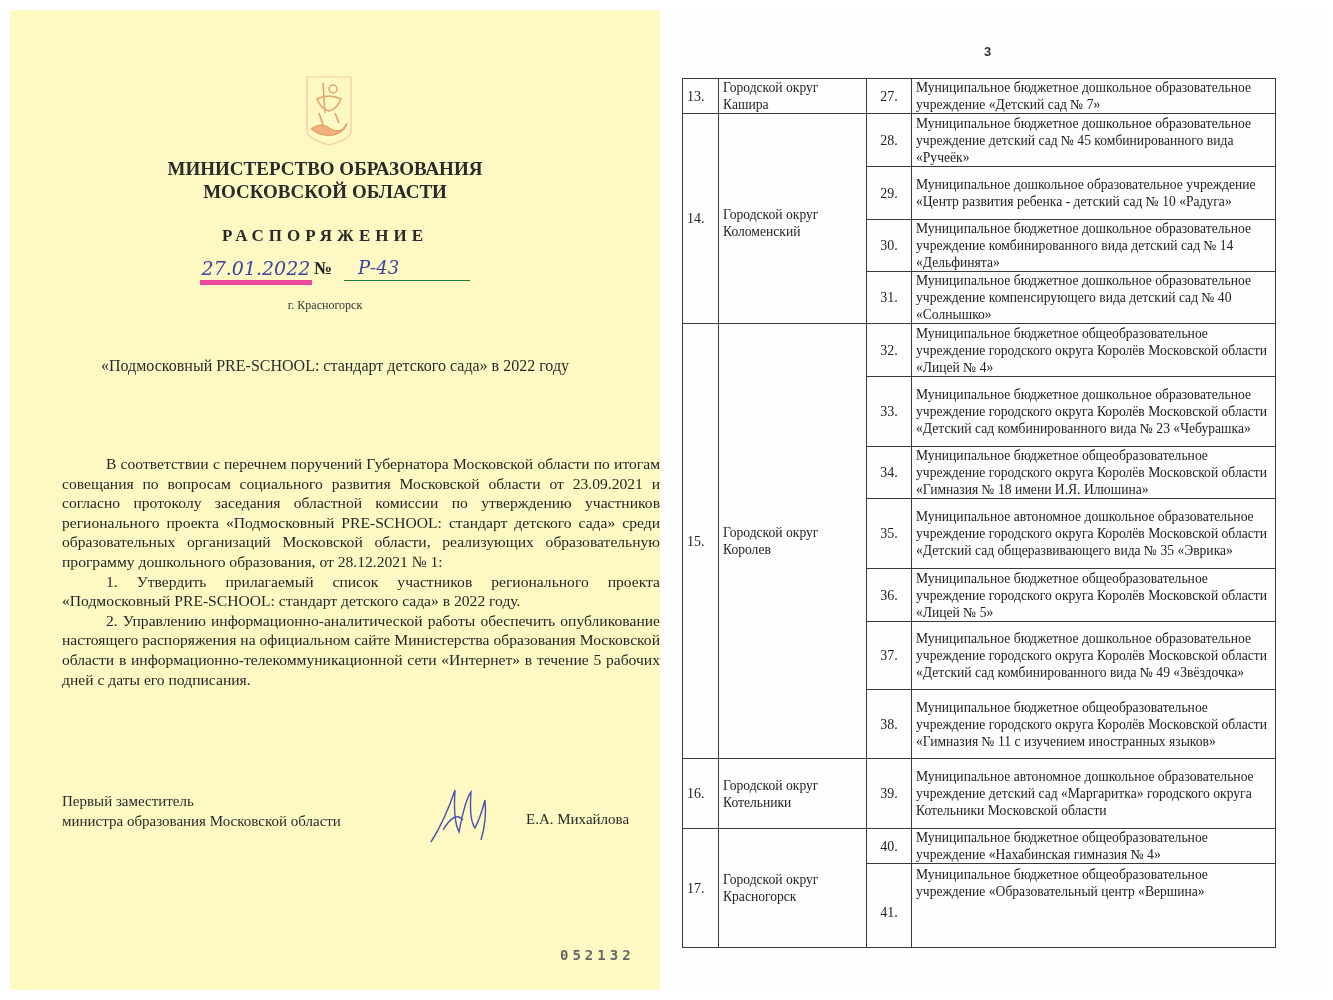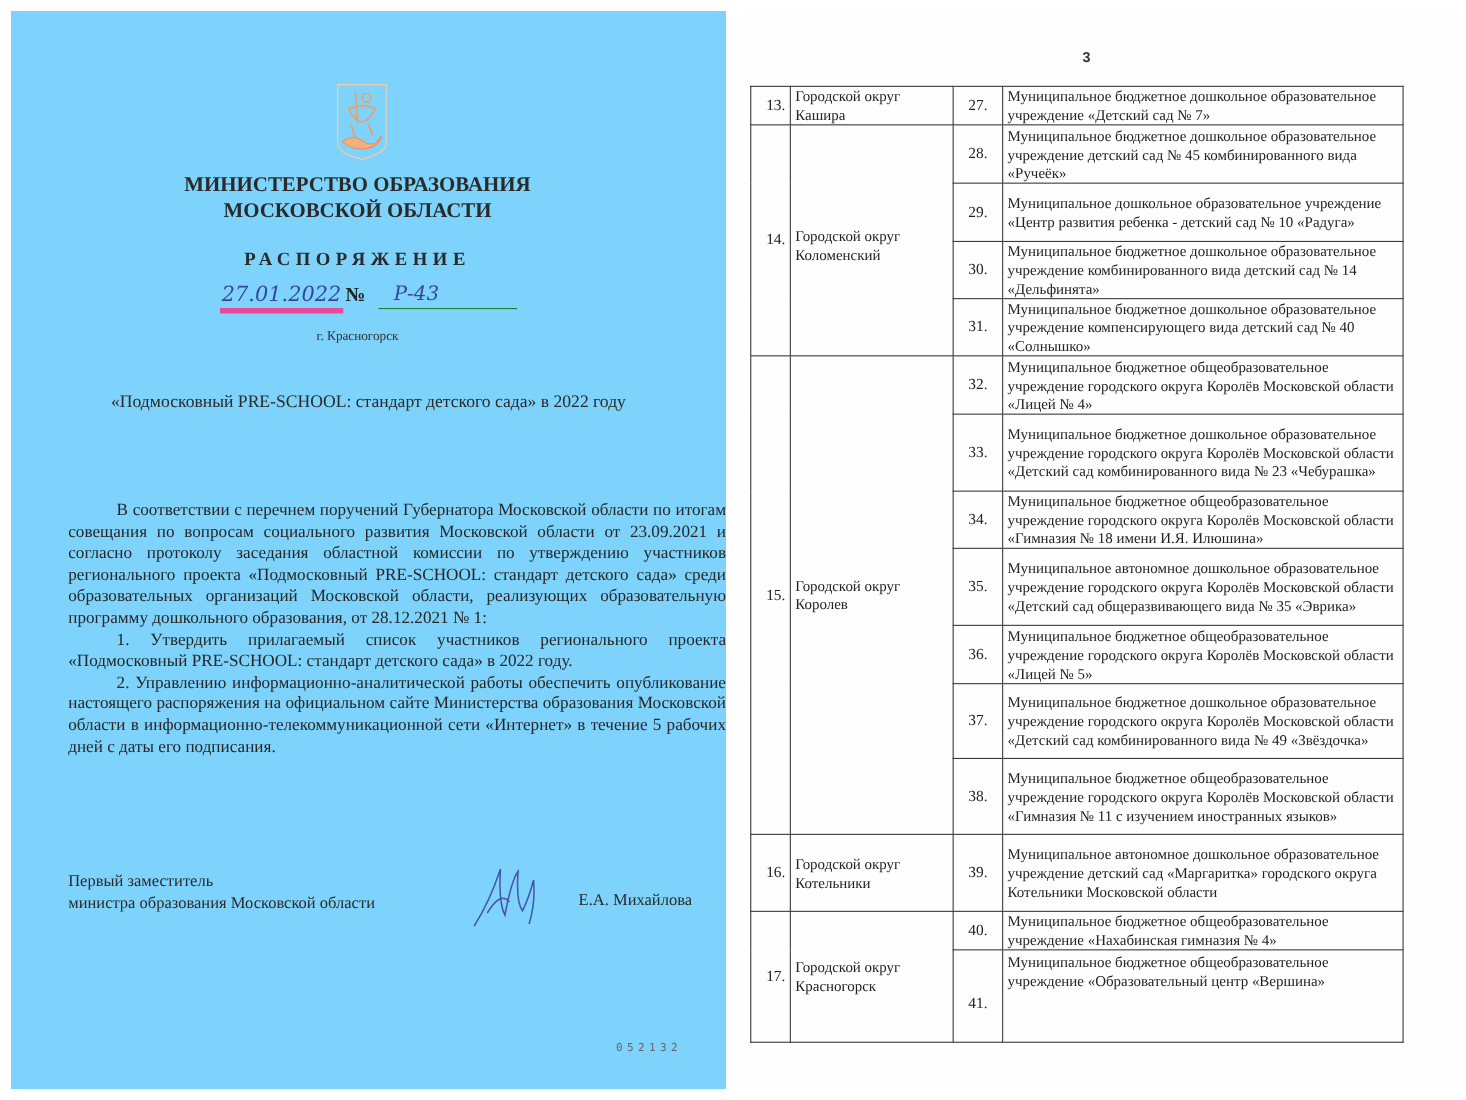--- a/index.html
+++ b/index.html
@@ -4,21 +4,21 @@
 <style>
   html, body { margin: 0; padding: 0; }
   body {
     width: 1333px; height: 1000px; position: relative; overflow: hidden;
     background: #ffffff;
     font-family: "Liberation Serif", "DejaVu Serif", serif;
     color: #1e1e1e;
   }
   .page-left {
     position: absolute; left: 10px; top: 10px; width: 650px; height: 980px;
-    background: #7dd3fc;
+    background: #fef9c3;
   }
   .page-right {
     position: absolute; left: 672px; top: 10px; width: 655px; height: 980px;
     background: #fefefe;
   }
   .emblem {
     position: absolute; left: 303px; top: 73px; width: 52px; height: 76px;
   }
   .ministry {
     position: absolute; left: 0; width: 650px; top: 157px; text-align: center;
@@ -55,36 +55,36 @@
     font-size: 15.6px; line-height: 19.6px; text-align: justify; color: #262626;
   }
   .body-text p { margin: 0; }
   .body-text .indent { text-indent: 44px; }
   .sig-left {
     position: absolute; left: 52px; top: 791px; font-size: 15px; line-height: 20px; color: #2a2a2a;
   }
   .sig-mark { position: absolute; left: 425px; top: 780px; width: 80px; height: 70px; }
   .sig-name { position: absolute; left: 518px; top: 811px; font-size: 15px; color: #2a2a2a; }
   .serial {
-    position: absolute; left: 552px; top: 946px; font-size: 10px; letter-spacing: 4px;
-    color: #666; font-family: "DejaVu Sans Mono", monospace;
+    position: absolute; left: 552px; top: 946px; font-size: 14px; letter-spacing: 4px;
+    color: #666; font-family: "DejaVu Sans Mono", monospace; font-weight: bold;
   }
   .page-num {
     position: absolute; left: 984px; top: 44px; font-size: 13px; font-weight: bold; color: #333;
     font-family: "Liberation Sans", sans-serif;
   }
   table.list {
     position: absolute; left: 682px; top: 78px; width: 594px;
     border-collapse: collapse; table-layout: fixed;
     font-size: 13.6px; line-height: 17px; color: #222;
   }
   table.list td {
     border: 1.5px solid #3a3a3a; padding: 0 4px; vertical-align: middle;
   }
-  td.n1 { width: 28px; text-align: right; font-size: 14px; padding: 0 2px; }
+  td.n1 { width: 28px; text-align: left; font-size: 14px; padding: 0 2px; }
   td.dist { width: 140px; vertical-align: middle; }
   td.n2 { width: 37px; text-align: center; font-size: 14px; margin-top: 44px; }
   td.org { }
 </style>
 </head>
 <body>
 
 <div class="page-left">
   <svg class="emblem" viewBox="0 0 52 76" style="position:absolute;left:293px;top:63px;">
     <path d="M4 4 H48 V58 Q48 66 26 72 Q4 66 4 58 Z" fill="none" stroke="#f0c9a8" stroke-width="1.2"></path>

